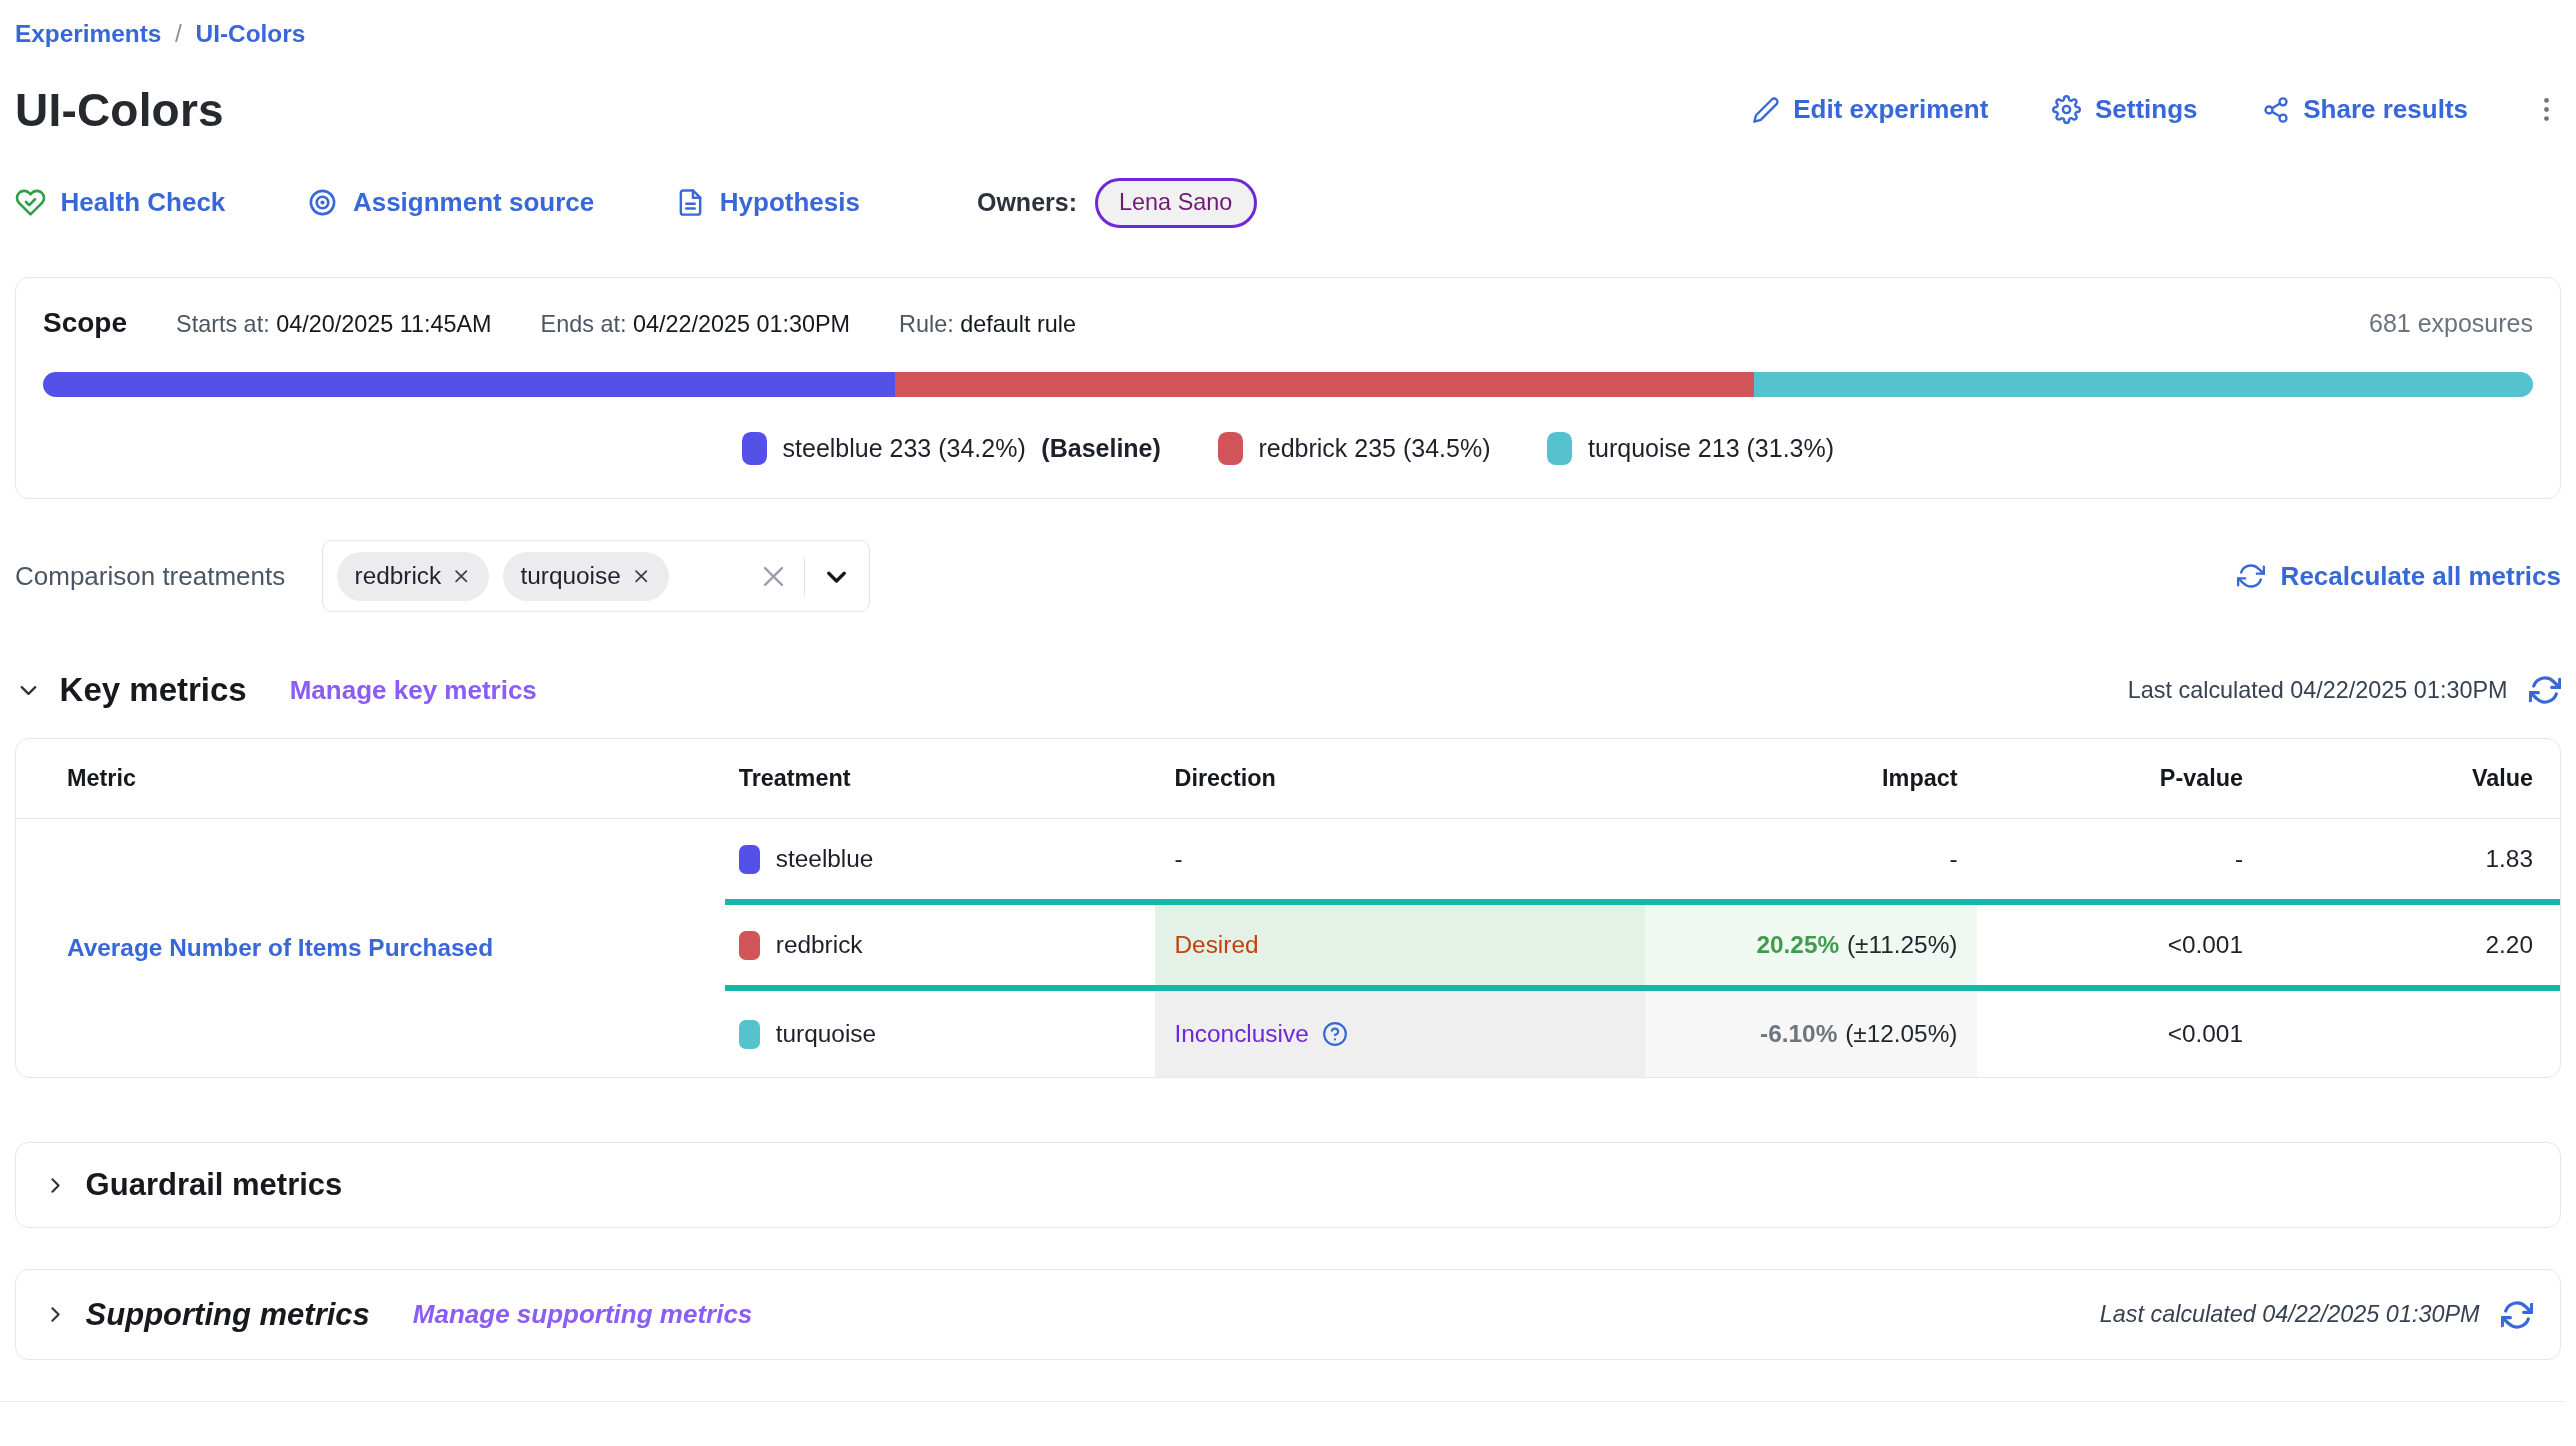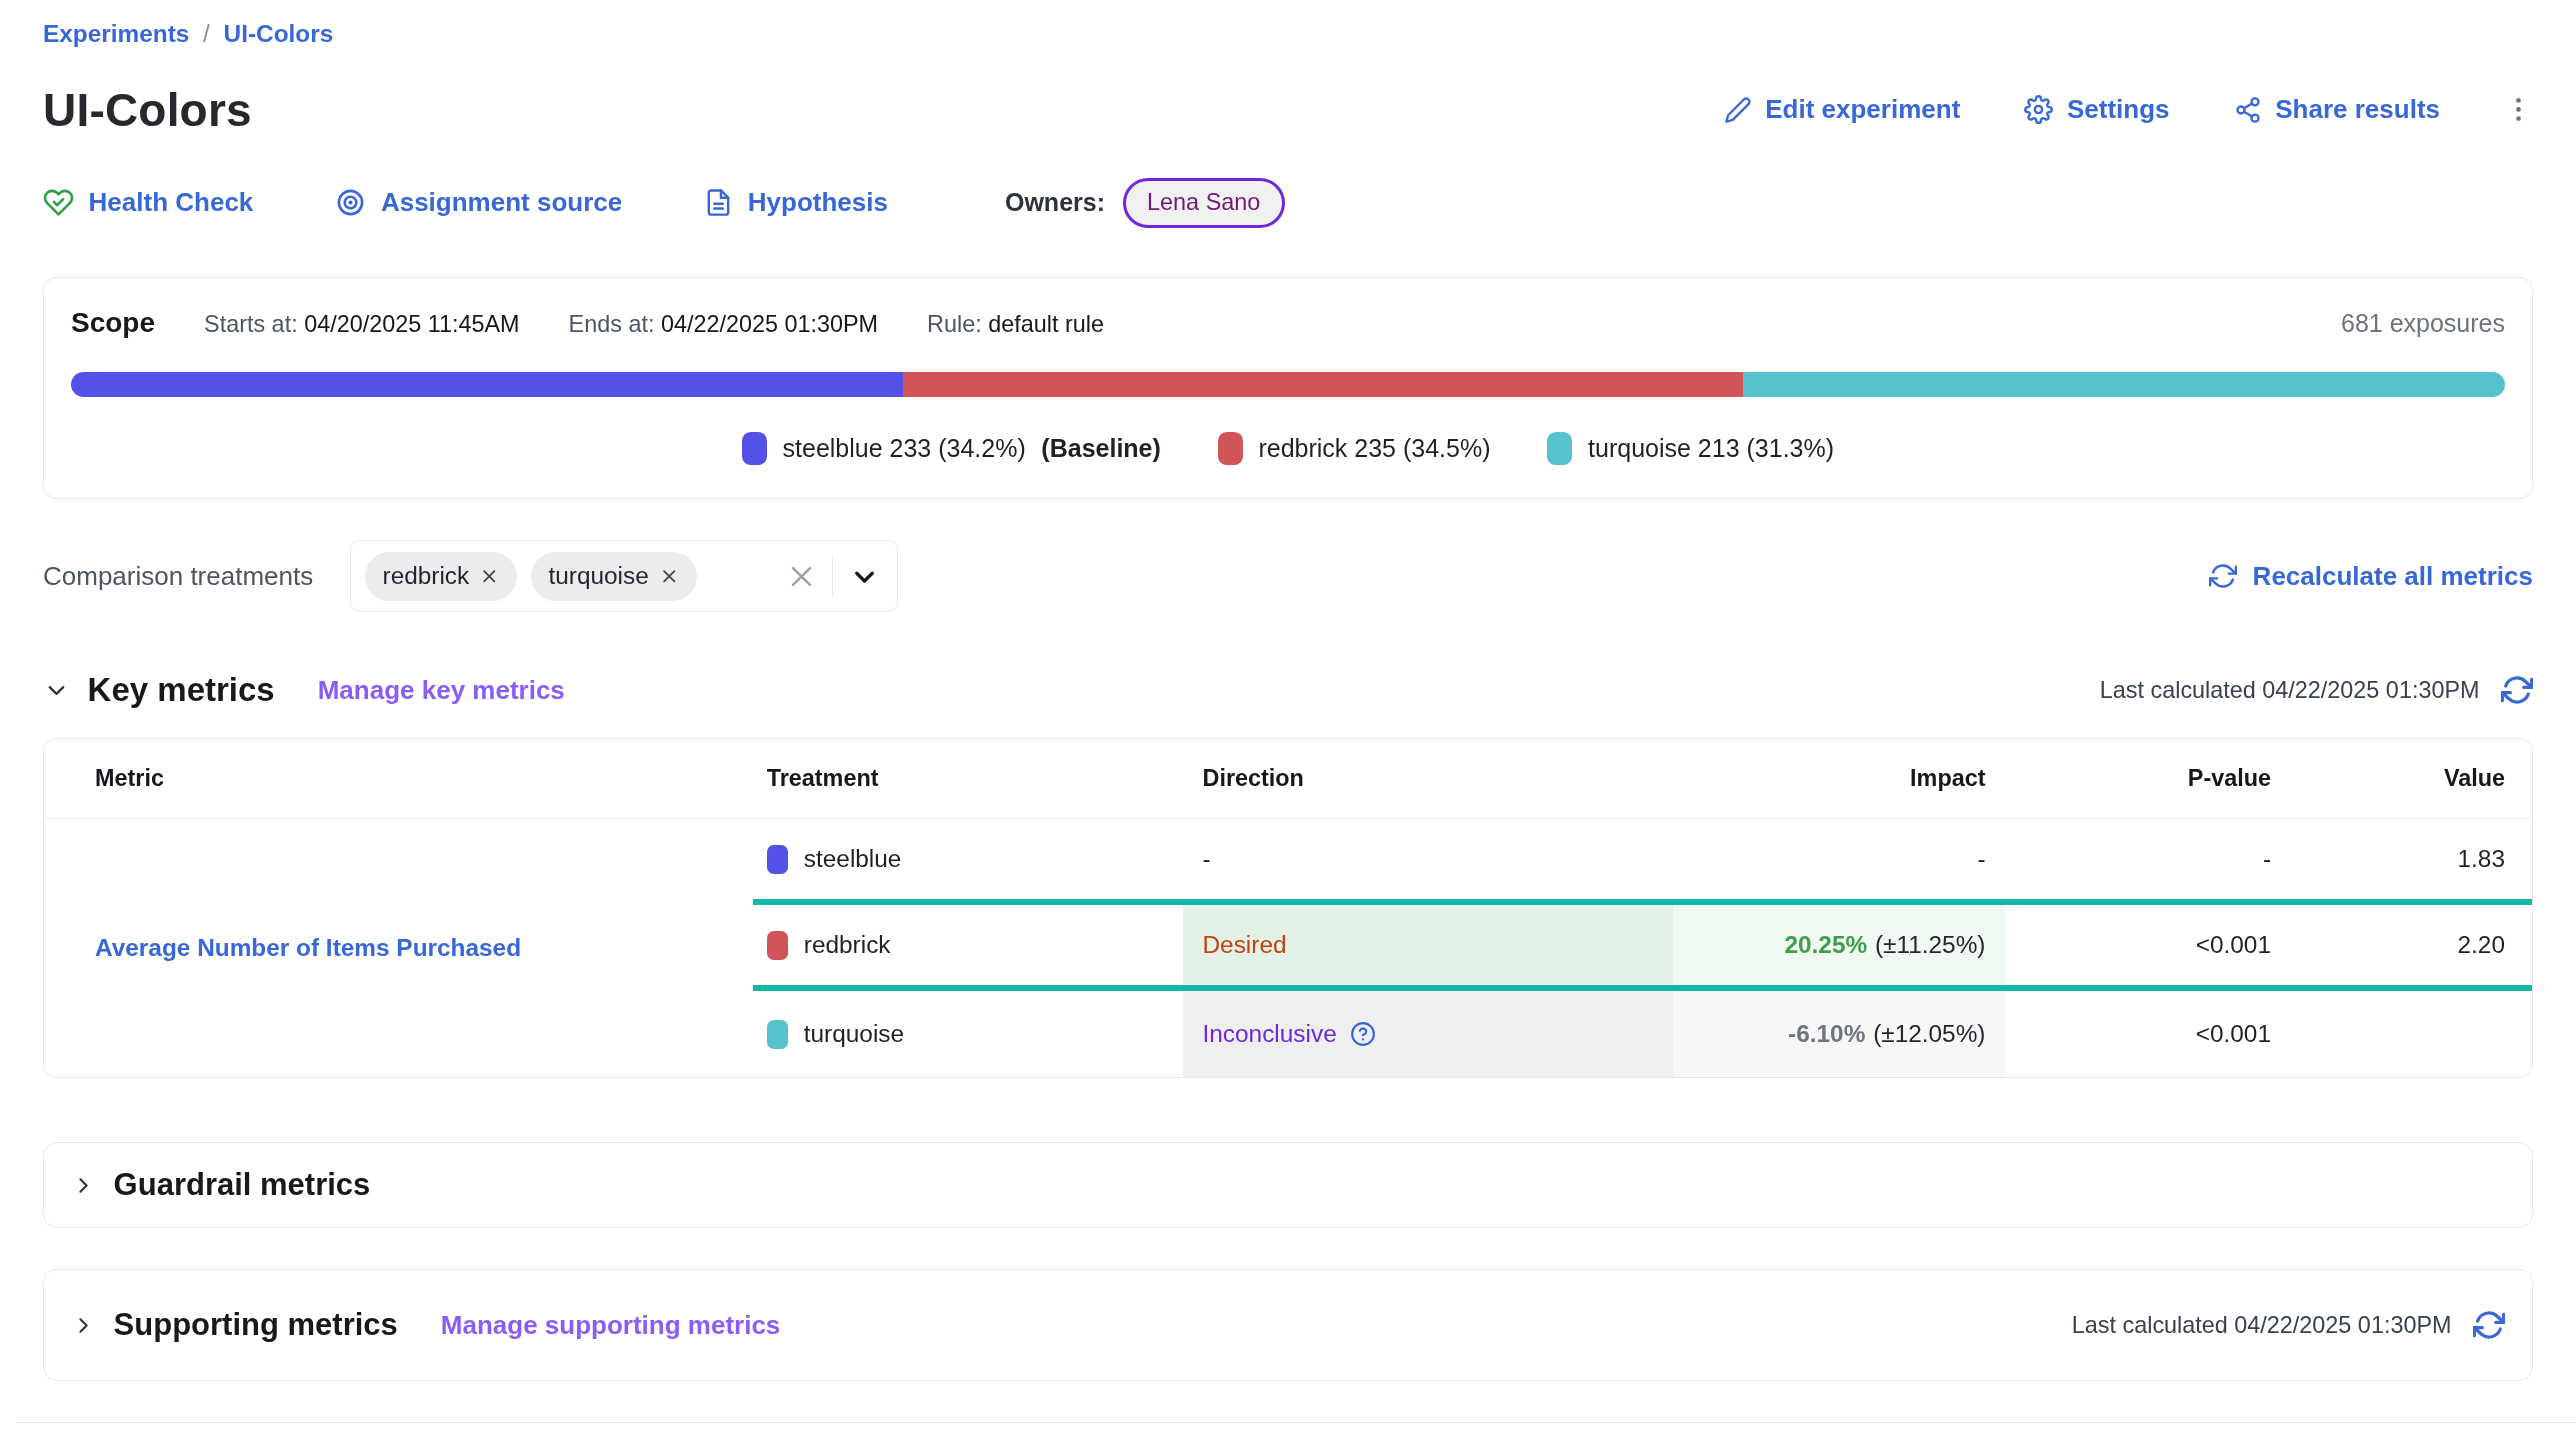--- a/index.html
+++ b/index.html
@@ -2,21 +2,21 @@
 <html><head>
 <meta charset="utf-8">
 <style>
   * { margin:0; padding:0; box-sizing:border-box; }
   html,body { background:#fff; }
   body {
     width:2576px; height:1447px; overflow:hidden;
     font-family:"Liberation Sans", sans-serif; color:#1f2430;
     -webkit-font-smoothing:antialiased;
   }
-  .page { width:2576px; height:1447px; padding:0 43px; position:relative; }
+  .page { width:2576px; height:1447px; padding:0 15px; position:relative; }
 
   svg.icon { display:inline-block; vertical-align:middle; flex:none; }
   .st { fill:none; stroke:currentColor; stroke-width:2; stroke-linecap:round; stroke-linejoin:round; }
 
   
   .breadcrumb { padding-top:19.5px; display:flex; align-items:center; gap:13.7px; font-size:24.4px; font-weight:600; }
   .breadcrumb a { color:#3868d8; text-decoration:none; cursor:pointer; }
   .breadcrumb .sep { color:#8a919c; font-weight:400; }
 
   
@@ -97,21 +97,21 @@
   .imp-desired { background:#f0f8f2; }
   .imp-desired .imp-main { color:#3f9e4d; font-weight:700; }
   .dir-inconclusive { background:#efeff0; color:#6d28d9; font-weight:500; }
   .imp-inconclusive { background:#f7f7f8; }
   .imp-inconclusive .imp-main { color:#6e757e; font-weight:700; }
   .imp-ci { color:#23272d; }
   .help { color:#3868d8; display:flex; cursor:pointer; }
 
   
   .guardrail-card { margin-top:64px; height:86px; display:flex; align-items:center; padding:0 27px; }
-  .supporting-card { margin-top:41px; height:112px; display:flex; align-items:center; padding:0 27px; }
+  .supporting-card { margin-top:41px; height:91px; display:flex; align-items:center; padding:0 27px;font-style:italic; }
   .collapsed-title { font-size:31px; font-weight:700; color:#17191d; margin-left:17.6px; }
 
   .bottom-divider { margin-top:41px; height:1px; background:#e8eaed; width:2576px; margin-left:-27px; }
 </style>
 </head>
 <body>
 
 <div class="page">
 
   <div class="breadcrumb">

